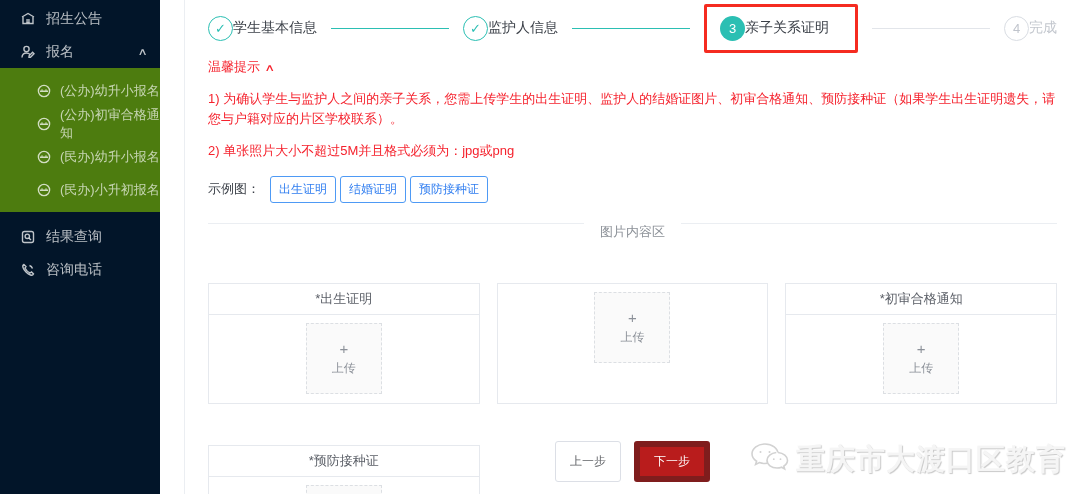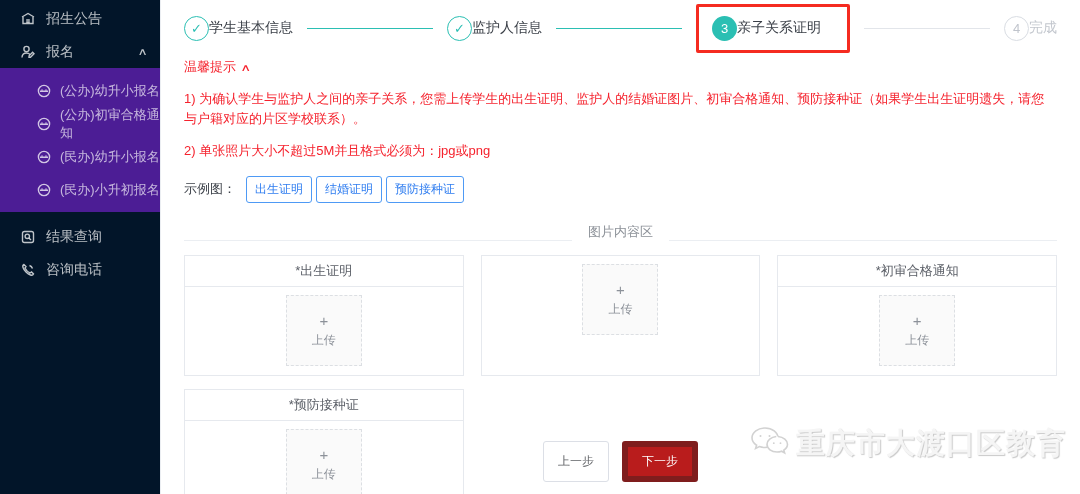--- a/index.html
+++ b/index.html
@@ -1,26 +1,26 @@
 <!DOCTYPE html>
 <html><head>
 <meta charset="utf-8">
 <style>
   * { margin:0; padding:0; box-sizing:border-box; }
   html,body { width:1080px; height:494px; overflow:hidden; background:#fff;
     font-family:"Liberation Sans","DejaVu Sans",sans-serif; }
-  .app { display:flex; width:1080px; height:494px; }
+  .app { display:flex; width:1080px; height:494px;gap:24px; }
 
   
   .sidebar { width:160px; height:494px; background:#021529; color:rgba(255,255,255,0.72);
     flex-shrink:0; padding-top:2px; font-size:14px; }
   .side-item { display:flex; align-items:center; height:33px; padding-left:20px; cursor:pointer; }
   .side-item .lbl { margin-left:10px; }
   .side-item .caret { margin-left:auto; margin-right:14px; font-size:10px; transform:scaleX(1.4); color:rgba(255,255,255,0.75); }
-  .submenu { background:#4c1d95; padding:6px 0; }
+  .submenu { background:#4d7c0f; padding:6px 0; }
   .sub-item { display:flex; align-items:center; height:33px; padding-left:36px; font-size:13px;
     color:rgba(255,255,255,0.68); cursor:pointer; }
   .sub-item .lbl { margin-left:8px; }
   .s-icon { width:16px; height:16px; flex-shrink:0; display:inline-flex; }
   .s-icon svg { width:100%; height:100%; stroke:rgba(255,255,255,0.75); fill:none; stroke-width:1.4; }
 
   
   .main { flex:1; position:relative; background:#fff; border-left:1px solid #ebeef2;
     padding:0 23px; }
 
@@ -47,46 +47,46 @@
   .notice-line { margin-top:13px; line-height:1.5; }
 
   
   .examples { display:flex; align-items:center; margin-top:15px; }
   .examples-label { font-size:13px; color:#3a3f47; margin-right:10px; }
   .example-btn { border:1px solid #4e9af5; color:#2f7df0; background:#fff; font-size:12px;
     padding:4px 8px; border-radius:3px; margin-right:4px; cursor:pointer;
     font-family:inherit; }
 
   
-  .divider { display:flex; align-items:flex-end; margin-top:20px; }
+  .divider { display:flex; align-items:flex-start; margin-top:20px; }
   .divider .line { flex:1; height:1px; background:#ebeef2; }
   .divider .txt { margin:0 16px; font-size:13px; color:#8b9097; }
 
   
   .cards { display:grid; grid-template-columns:repeat(3,1fr); column-gap:17px; row-gap:13px;
     margin-top:14px; }
-  .card { border:1px solid #e6e9ee; background:#fff; }
+  .card { border:1px solid #e6e9ee; background:#fff;margin-top:28px; }
   .card-title { text-align:center; font-size:13px; color:#5a5e66; padding:6px 0;
     border-bottom:1px solid #e6e9ee; }
   .card-body { height:88px; display:flex; align-items:center; justify-content:center; }
   .upload-box { width:76px; height:71px; background:#fafafa; border:1px dashed #dcdfe3;
     display:flex; flex-direction:column; align-items:center; justify-content:center;
     cursor:pointer; color:#8c9199; }
   .upload-plus { font-size:15px; line-height:1; }
   .upload-txt { font-size:12px; margin-top:4px; }
 
   
   .footer { position:absolute; left:0; right:0; bottom:12px; display:flex;
     justify-content:center; gap:13px; }
   .btn { font-size:12px; padding:6px 14px; border-radius:3px; cursor:pointer; font-family:Liberation Sans, sans-serif; }
   .btn-prev { background:#fff; border:1px solid #dcdfe6; color:#606266; }
   .btn-next { background:#b91c1c; border:6px solid #7f1d1d; color:#fff; }
 
   
-  .watermark { position:absolute; right:14px; bottom:30px; display:flex; align-items:center;
+  .watermark { position:absolute; right:14px; bottom:14px; display:flex; align-items:center;
     gap:6px; pointer-events:none;justify-content:center; }
   .watermark-text { font-size:29px; font-weight:bold; color:#f5f5f5;
     text-shadow:1px 1px 1px #c9c9c9, -1px -1px 1px #ffffff; letter-spacing:1px; }
   .wechat-icon svg { width:42px; height:34px; }
 </style>
 </head>
 <body>
 
 <div class="app">
 

